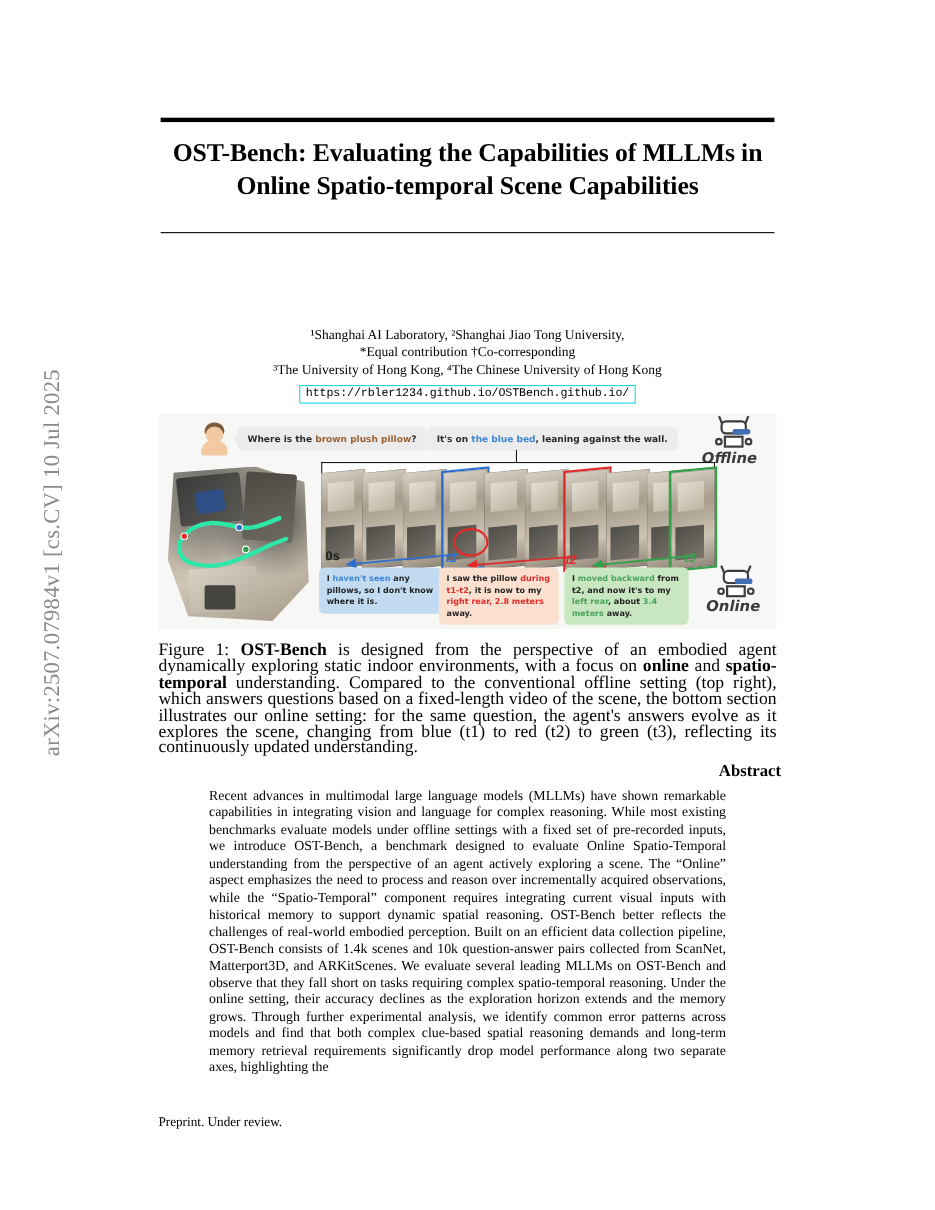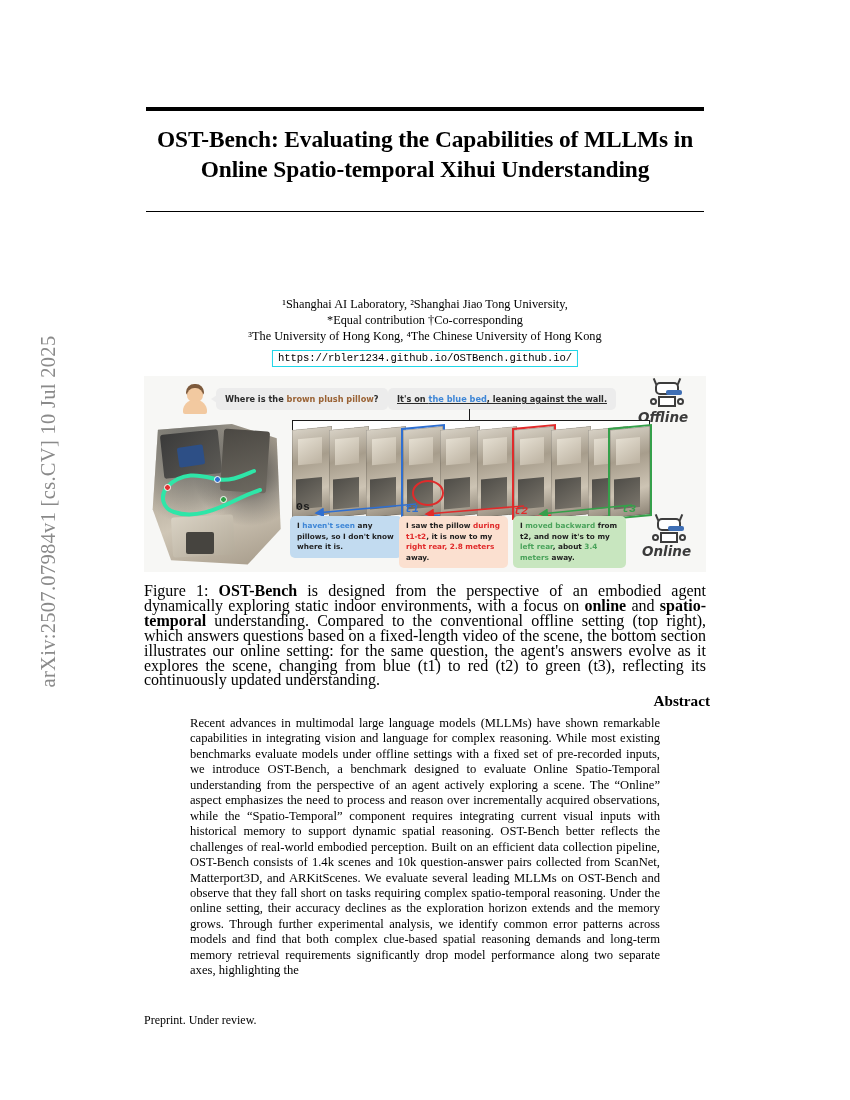--- a/index.html
+++ b/index.html
@@ -143,21 +143,21 @@
     border-radius: 5px;
     padding: 5px 9px;
     font-family: "DejaVu Sans", "Liberation Sans", sans-serif;
     font-size: 8.2px;
     font-weight: bold;
     color: #2b2b2b;
     white-space: nowrap;
     line-height: 12px;
   }
   #bubble-q { left: 72px; top: 12px; }
-  #bubble-a { left: 244px; top: 12px; text-decoration: underline; }
+  #bubble-a { left: 244px; top: 12px; }
   .bubble::after {
     content: "";
     position: absolute;
     left: -5px; top: 7px;
     border-top: 4px solid transparent;
     border-bottom: 4px solid transparent;
     border-right: 6px solid #ececec;
   }
   .hl-brown { color: #9a6234; }
   .hl-blue  { color: #3e86d6; }
@@ -290,21 +290,21 @@
     left: 325px; top: 33px; width: 1.4px; height: 12px; background: #1b1b1b;
   }
   .red-circle {
     position: absolute;
     left: 268px; top: 104px; width: 28px; height: 22px;
     border: 2px solid #e02b2b; border-radius: 50%;
   }
 
   .tlabel {
     position: absolute;
-    font-family: Liberation Mono, monospace;
+    font-family: Liberation Sans, sans-serif;
     font-weight: bold;
     font-size: 11.5px;
     font-style: italic;
   }
   #t-0s { left: 152px; top: 124px; color: #1b1b1b; font-style: normal; }
   #t-t1 { left: 261px; top: 126px; color: #2f6fd0; }
   #t-t2 { left: 370px; top: 128px; color: #e02b2b; }
   #t-t3 { left: 478px; top: 126px; color: #35a04a; }
 
   .abox {
@@ -365,21 +365,21 @@
 <body>
 
 <div id="arxiv-stamp">arXiv:2507.07984v1  [cs.CV]  10 Jul 2025</div>
 
 <div id="page">
 
   <div class="rule-thick"></div>
 
   <div id="title">
     <span>OST-Bench: Evaluating the Capabilities of MLLMs in</span>
-    <span class="line2">Online Spatio-temporal Xihui Understanding</span>
+    <span class="line2">Online Spatio-temporal Scene Capabilities</span>
   </div>
 
   <div class="rule-thin"></div>
 
 
   <div id="affil">
     <div>¹Shanghai AI Laboratory, ²Shanghai Jiao Tong University,</div>
     <div>*Equal contribution    †Co-corresponding</div>
     <div>³The University of Hong Kong, ⁴The Chinese University of Hong Kong</div>
   </div>

